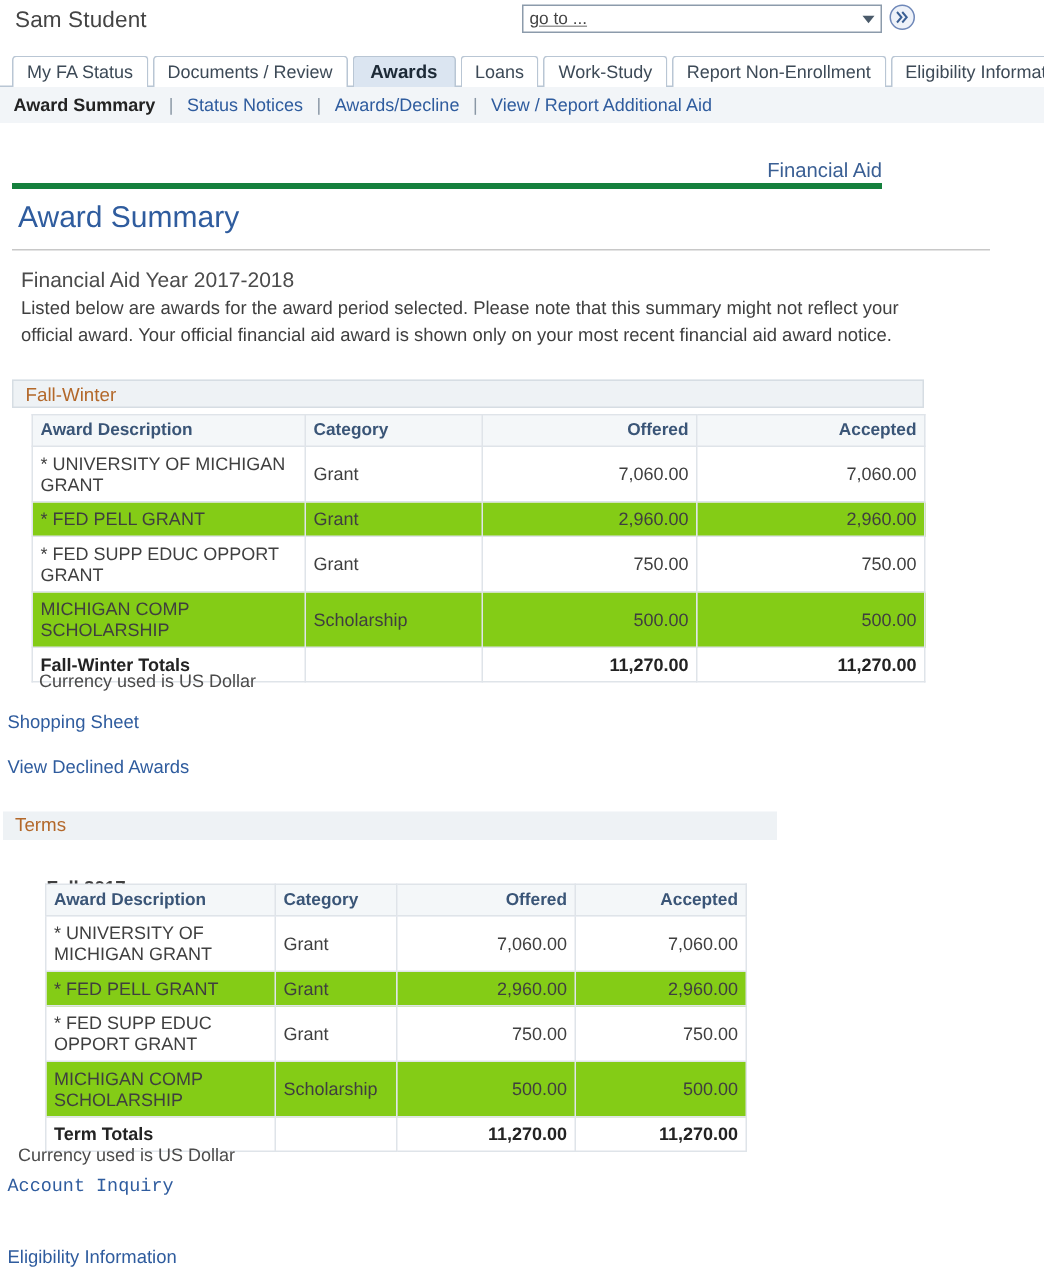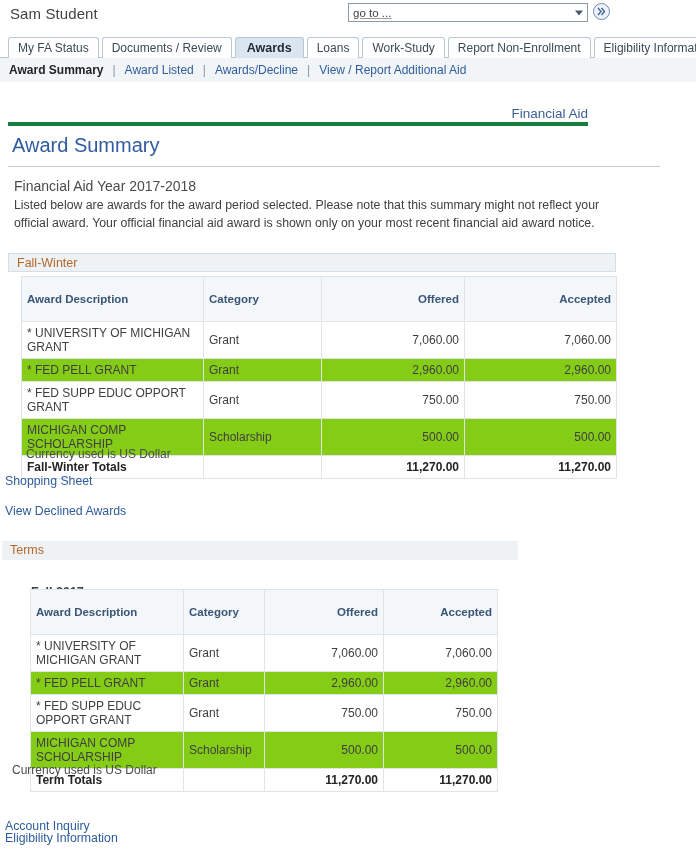--- a/index.html
+++ b/index.html
@@ -217,21 +217,21 @@
     position: absolute;
     table-layout: fixed;
   }
   table.aw th {
     background: #f4f7f9;
     color: #3a5577;
     font-size: 11.5px;
     font-weight: bold;
     text-align: left;
     border: 1px solid #dfe4e9;
-    padding: 16px 5px;
+    padding: 4px 5px;
     height: 16px;
     box-sizing: border-box;
   }
   table.aw th.num { text-align: right; }
   table.aw td {
     border: 1px solid #dfe4e9;
     padding: 4px 5px;
     font-size: 12px;
     color: #3f3f3f;
     vertical-align: middle;
@@ -306,21 +306,21 @@
   <div class="tab active">Awards</div>
   <div class="tab">Loans</div>
   <div class="tab">Work-Study</div>
   <div class="tab">Report Non-Enrollment</div>
   <div class="tab">Eligibility Information</div>
 </div>
 
 <div class="subnav">
   <span class="current">Award Summary</span>
   <span class="sep">|</span>
-  <a href="#">Award Listed</a>
+  <a href="#">Status Notices</a>
   <span class="sep">|</span>
   <a href="#">Awards/Decline</a>
   <span class="sep">|</span>
   <a href="#">View / Report Additional Aid</a>
 </div>
 
 <div class="breadcrumb">
   <span>Financial Aid</span>
 </div>
 <div class="page-title">Award Summary</div>
@@ -437,14 +437,14 @@
       <td>Term Totals</td>
       <td></td>
       <td class="num">11,270.00</td>
       <td class="num">11,270.00</td>
     </tr>
   </tbody>
 </table>
 
 <div class="currency-note" style="left:12px; top:763px;">Currency used is US Dollar</div>
 
-<a class="page-link" href="#" style="left:5px; top:819px;">Account Inquiry</a>
+<a class="page-link" href="#" style="left:5px; top:784px;font-family:Liberation Mono, monospace;">Account Inquiry</a>
 <a class="page-link" href="#" style="left:5px; top:831px;">Eligibility Information</a>
 
 </body></html>

